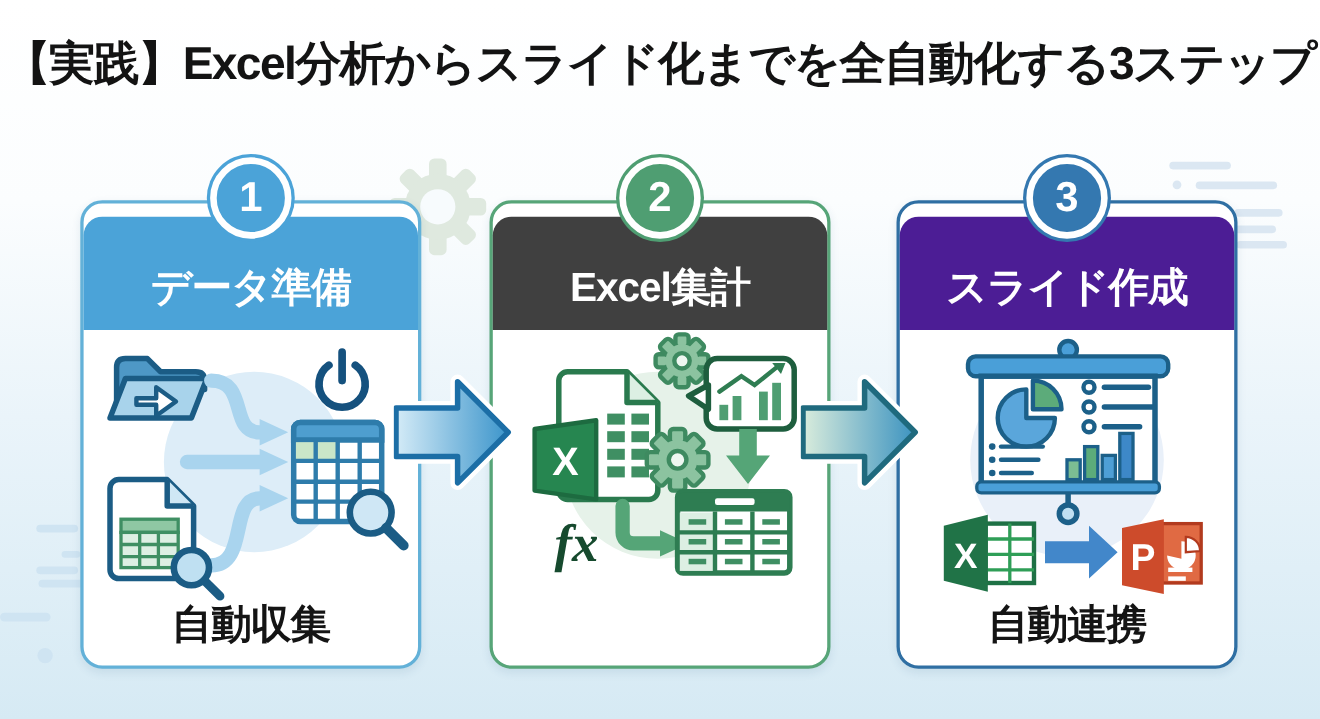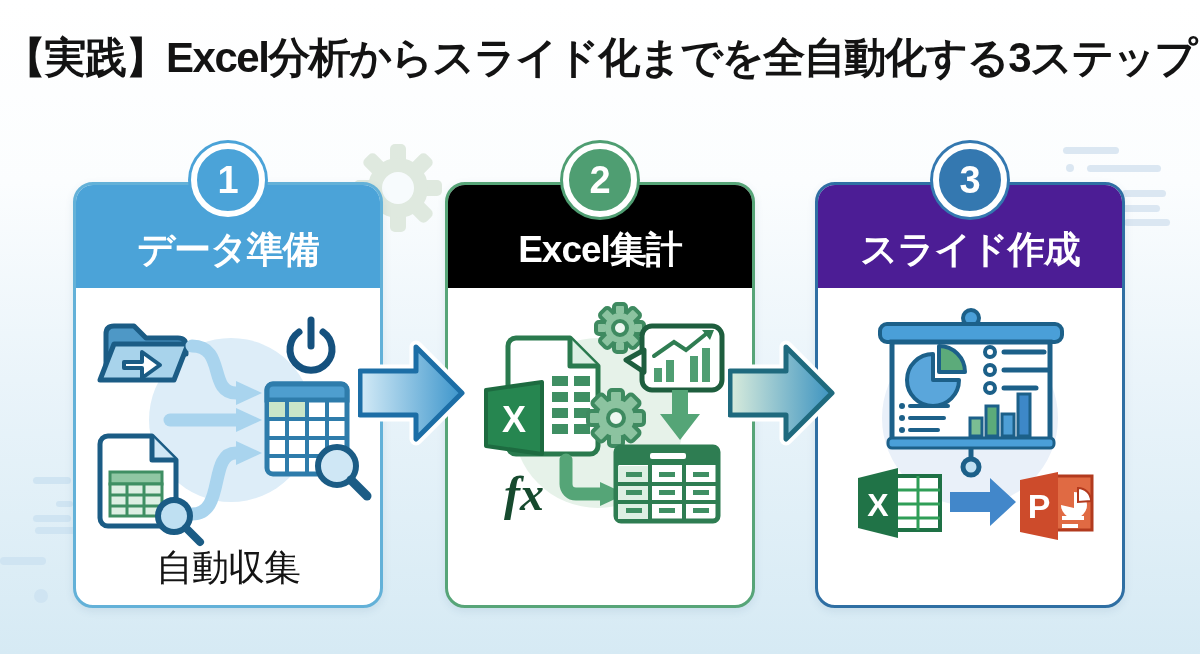--- a/index.html
+++ b/index.html
@@ -15,37 +15,37 @@
   .blue-soft{background:#dbe7f2;}
   .blue-soft2{background:#cfe4f2;}
   .gear-mark{position:absolute;left:350px;top:140px;z-index:0;}
   
   .card{position:absolute;top:182px;width:310px;height:426px;background:#fff;
     border-radius:20px;box-sizing:border-box;border:3px solid #888;z-index:2;
     box-shadow:0 3px 8px rgba(40,90,130,.10);}
   .card1{left:73px;border-color:#63b1d8;}
   .card2{left:445px;border-color:#57a578;}
   .card3{left:815px;border-color:#2f6fa3;}
-  .card-header{position:absolute;top:0;left:0;right:0;height:103px;
+  .card-header{position:absolute;top:12px;left:0;right:0;height:103px;
     border-radius:17px 17px 0 0;display:flex;align-items:flex-end;justify-content:center;
     padding-bottom:13px;box-sizing:border-box;}
   .card1 .card-header{background:#4ba3d8;}
-  .card2 .card-header{background:#000000;}
+  .card2 .card-header{background:#404040;}
   .card3 .card-header{background:#4c1d95;}
   .card-header-label{color:#fff;font-size:37px;font-weight:800;letter-spacing:-1px;white-space:nowrap;}
   .badge{position:absolute;top:-42px;left:50%;transform:translateX(-50%);
     width:62px;height:62px;border-radius:50%;border:6px solid #fff;
     display:flex;align-items:center;justify-content:center;
     color:#fff;font-size:38px;font-weight:800;z-index:4;}
   .card1 .badge{background:#4ba3d8;box-shadow:0 0 0 3px #4ba3d8;}
   .card2 .badge{background:#4f9e72;box-shadow:0 0 0 3px #4f9e72;}
   .card3 .badge{background:#3478b0;box-shadow:0 0 0 3px #3478b0;}
   .card-icons{position:absolute;top:103px;left:0;width:304px;height:265px;}
   .card-caption{position:absolute;bottom:12px;left:0;right:0;text-align:center;
-    font-size:37px;font-weight:400;color:#141414;letter-spacing:-1px;}
+    font-size:37px;font-weight:700;color:#141414;letter-spacing:-1px;}
   
   .connector{position:absolute;top:340px;z-index:5;}
   .conn1{left:358px;}
   .conn2{left:728px;}
 </style>
 </head>
 <body>
 
 <div class="canvas">
 
@@ -275,20 +275,21 @@
       <g>
         <rect x="238" y="188" width="36" height="54" fill="#e06a43" stroke="#b23a1e" stroke-width="3"></rect>
         <path d="M256,220 L256,204 A13,13 0 1 1 243,217 Z" fill="#ffffff"></path>
         <path d="M260,214 L260,200 A13,13 0 0 1 273,213 Z" fill="#ffffff" stroke="#b23a1e" stroke-width="2"></path>
         <rect x="244" y="228" width="22" height="4" fill="#ffffff"></rect>
         <rect x="244" y="236" width="16" height="4" fill="#ffffff"></rect>
         <polygon points="202,192 240,184 240,252 202,244" fill="#cd4b2b"></polygon>
         <text x="221" y="230" text-anchor="middle" font-size="34" font-weight="800" fill="#ffffff" font-family="Liberation Sans, sans-serif">P</text>
       </g>
     </svg>
+    <div class="card-caption">自動連携</div>
   </div>
 
   <svg class="connector conn1" width="112" height="106" viewBox="0 0 112 106">
     <defs>
       <linearGradient id="grad1" x1="0" y1="0" x2="1" y2="0">
         <stop offset="0" stop-color="#D4EBF7"></stop>
           <stop offset="1" stop-color="#3C95CB"></stop>
       </linearGradient>
     </defs>
     <polygon points="2,31 58,31 58,7 104,53 58,99 58,75 2,75" fill="none" stroke="#ffffff" stroke-width="13" stroke-linejoin="round"></polygon>

